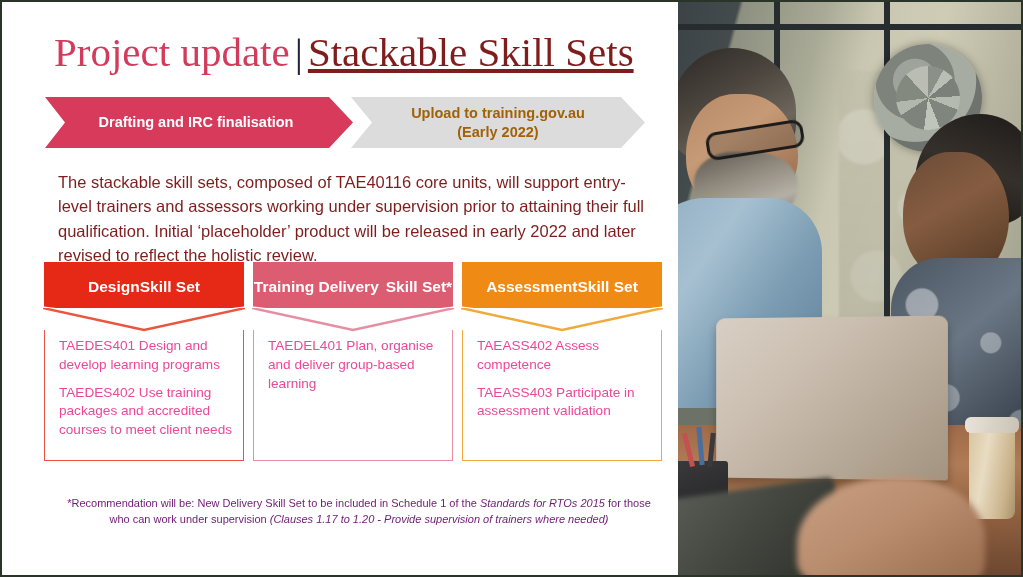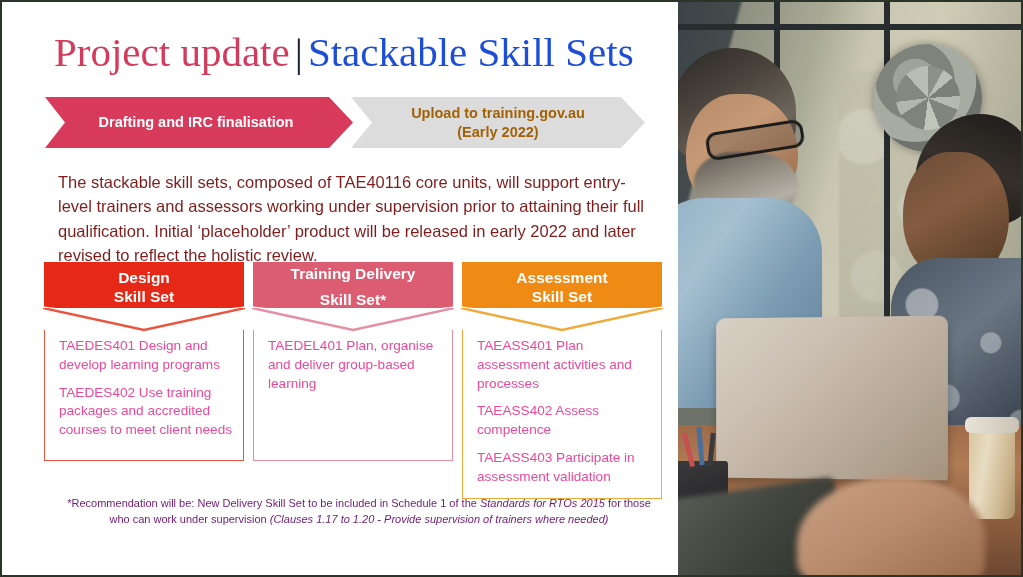--- a/index.html
+++ b/index.html
@@ -41,21 +41,21 @@
     font-family: "Liberation Serif", "DejaVu Serif", serif;
     font-size: 41px;
     line-height: 1.12;
   }
   .title-accent { color: #D23B5C; }
   .title-sep {
     color: #1b2340;
     font-weight: 300;
     padding: 0 5px;
   }
-  .title-main { color: #1d4ed8; }
+  .title-main { color: #7f1d1d; text-decoration: underline; }
 
   
   #phase-bar {
     position: absolute;
     left: 43px;
     top: 95px;
     width: 600px;
     height: 56px;
   }
   .chevron {
@@ -108,21 +108,21 @@
     display: flex;
     gap: 9px;
   }
   .card {
     width: 201px;
     position: relative;
   }
   .card-header {
     height: 57px;
     display: flex;
-    flex-direction: column;
+    flex-direction: row;
     align-items: center;
     justify-content: center;
     color: #ffffff;
     font-size: 15.5px;
     font-weight: bold;
     line-height: 1.22;
     text-align: center;
     box-sizing: border-box;
     padding-bottom: 6px;
     clip-path: polygon(0 0, 100% 0, 100% 78%, 50% 100%, 0 78%);
@@ -411,21 +411,20 @@
 
       <div class="card c-assessment">
         <div class="card-header">
           <span>Assessment</span>
           <span>Skill Set</span>
         </div>
         <div class="card-body">
           <svg class="vtop" viewBox="0 0 205 24" preserveAspectRatio="none">
             <polyline points="0,0 102.5,22 205,0" fill="none" stroke="#F0A93B" stroke-width="2.4" vector-effect="non-scaling-stroke"></polyline>
           </svg>
-          <div class="card-item">TAEASS401 Plan assessment activities and processes</div>
           <div class="card-item">TAEASS402 Assess competence</div>
           <div class="card-item">TAEASS403 Participate in assessment validation</div>
         </div>
       </div>
 
     </div>
 
     <div id="footnote"><span>*Recommendation will be: New Delivery Skill Set to be included in Schedule 1 of the </span><i>Standards for RTOs 2015</i><span> for those who can work under supervision </span><i>(Clauses 1.17 to 1.20 - Provide supervision of trainers where needed)</i></div>
 
   </div>

